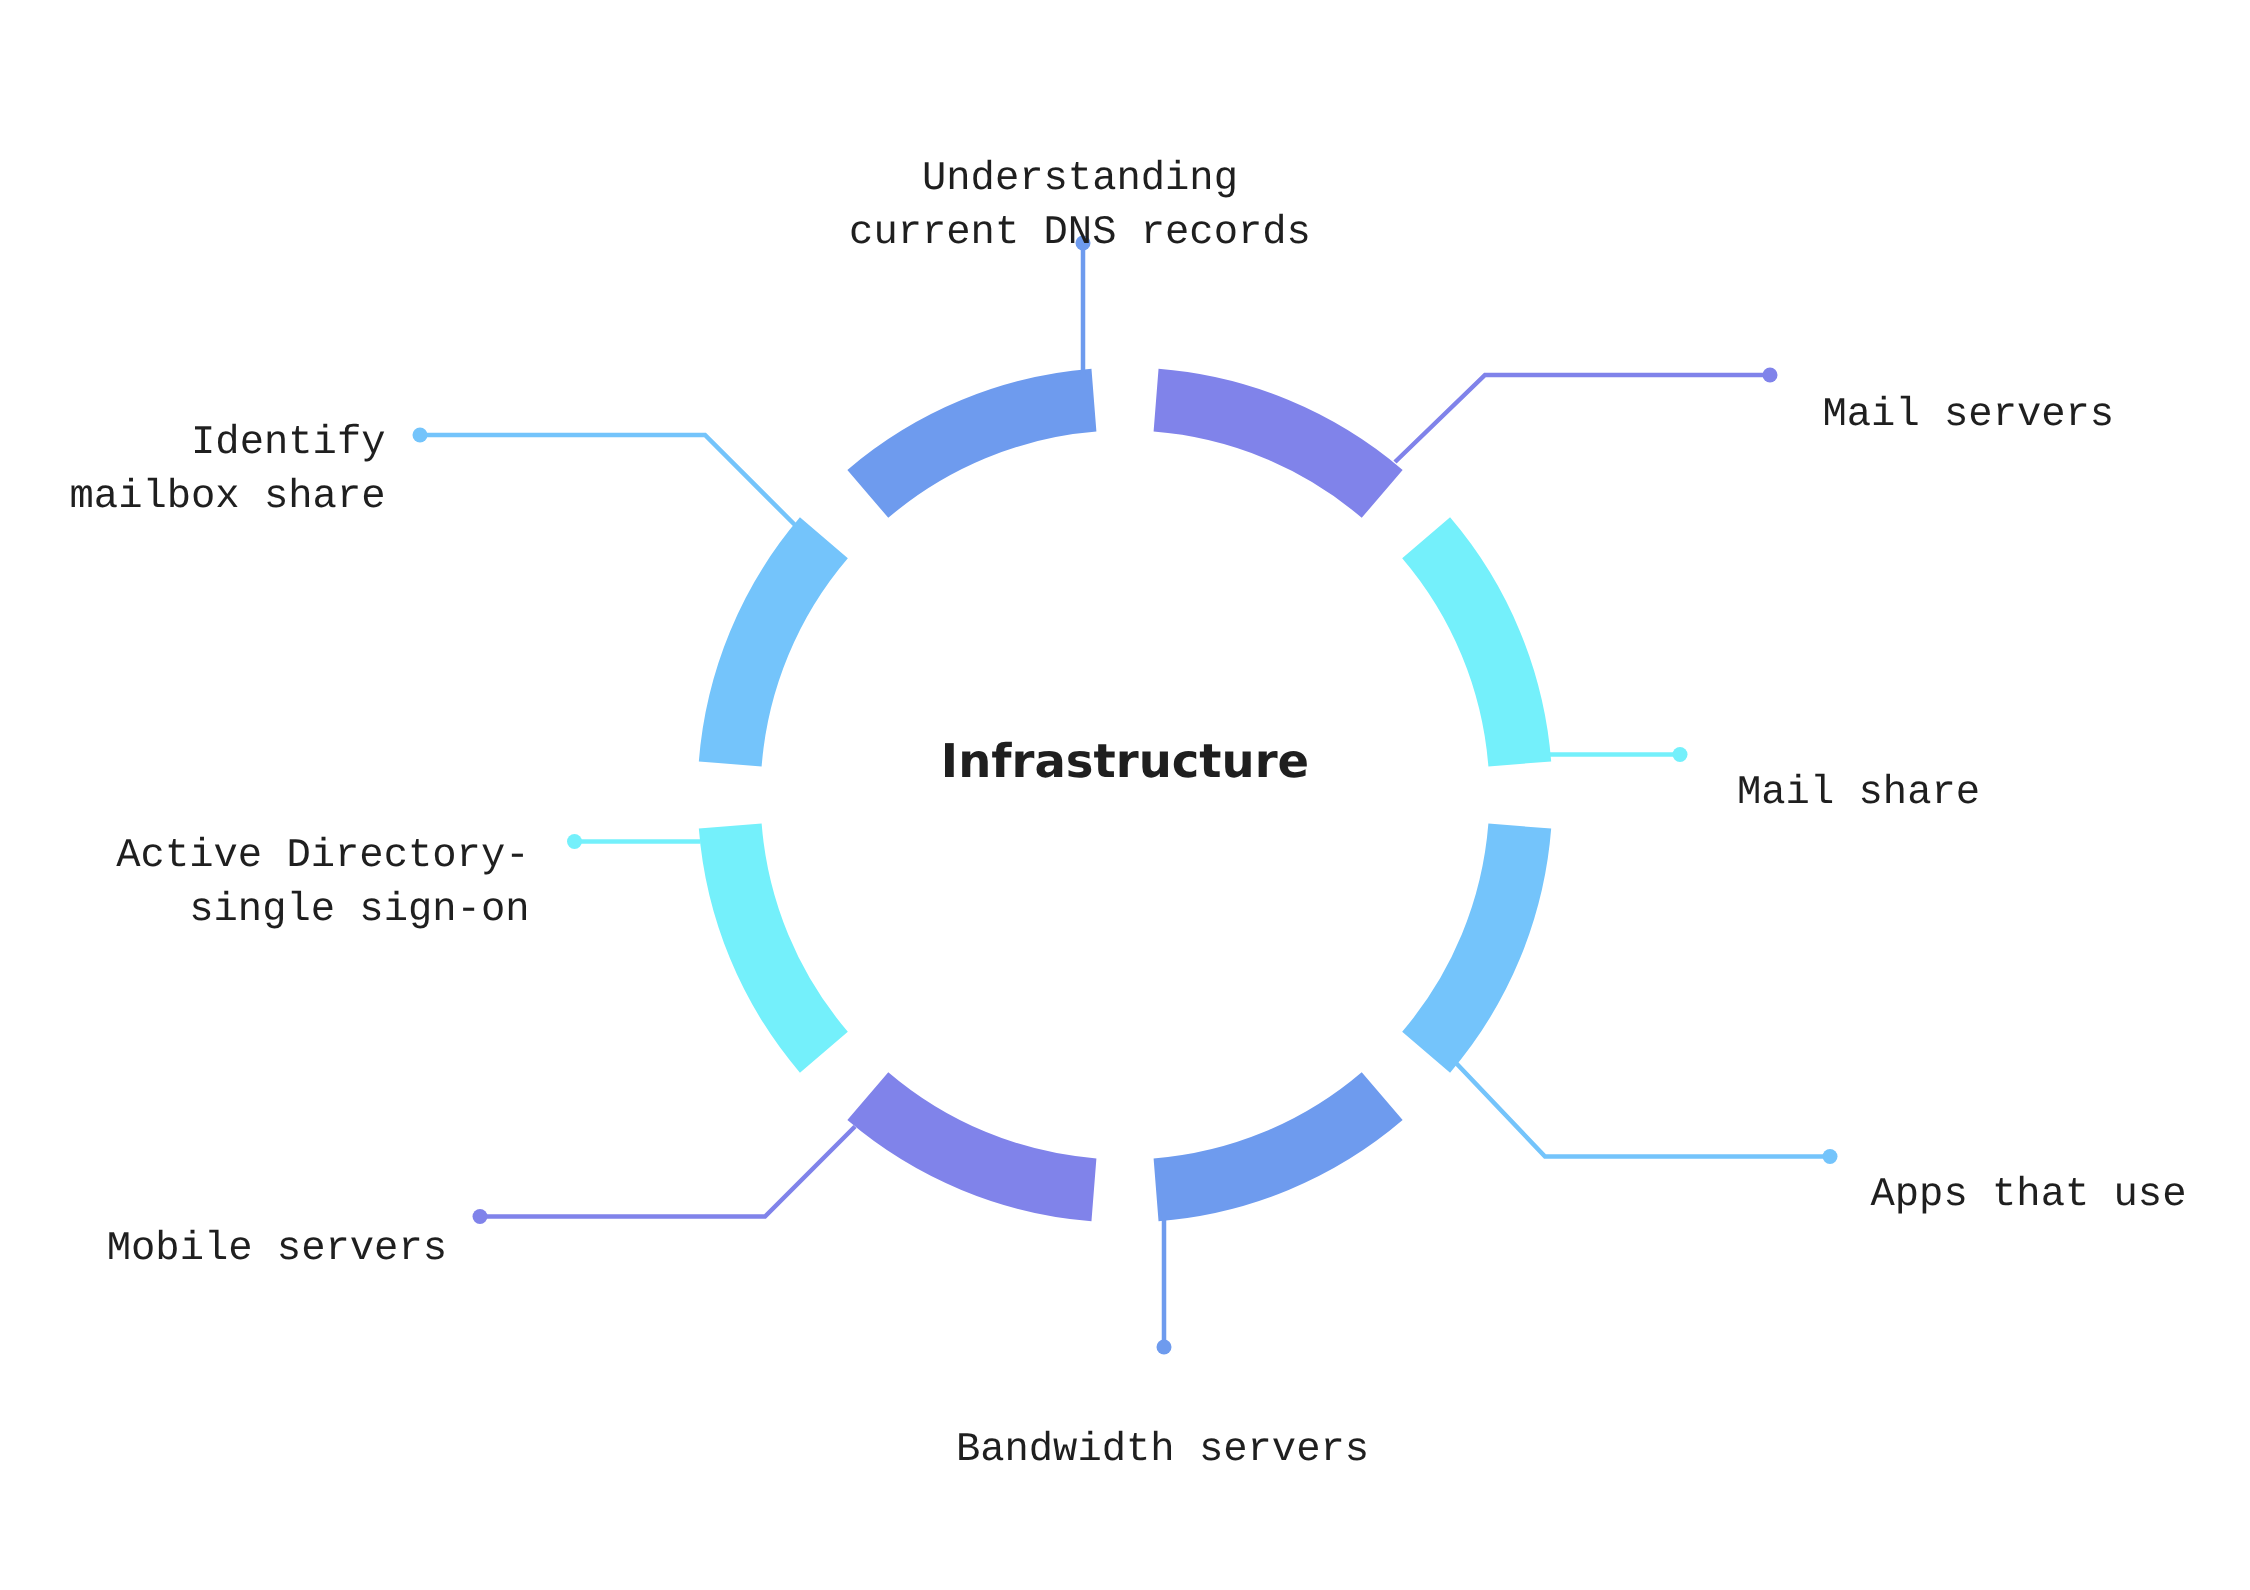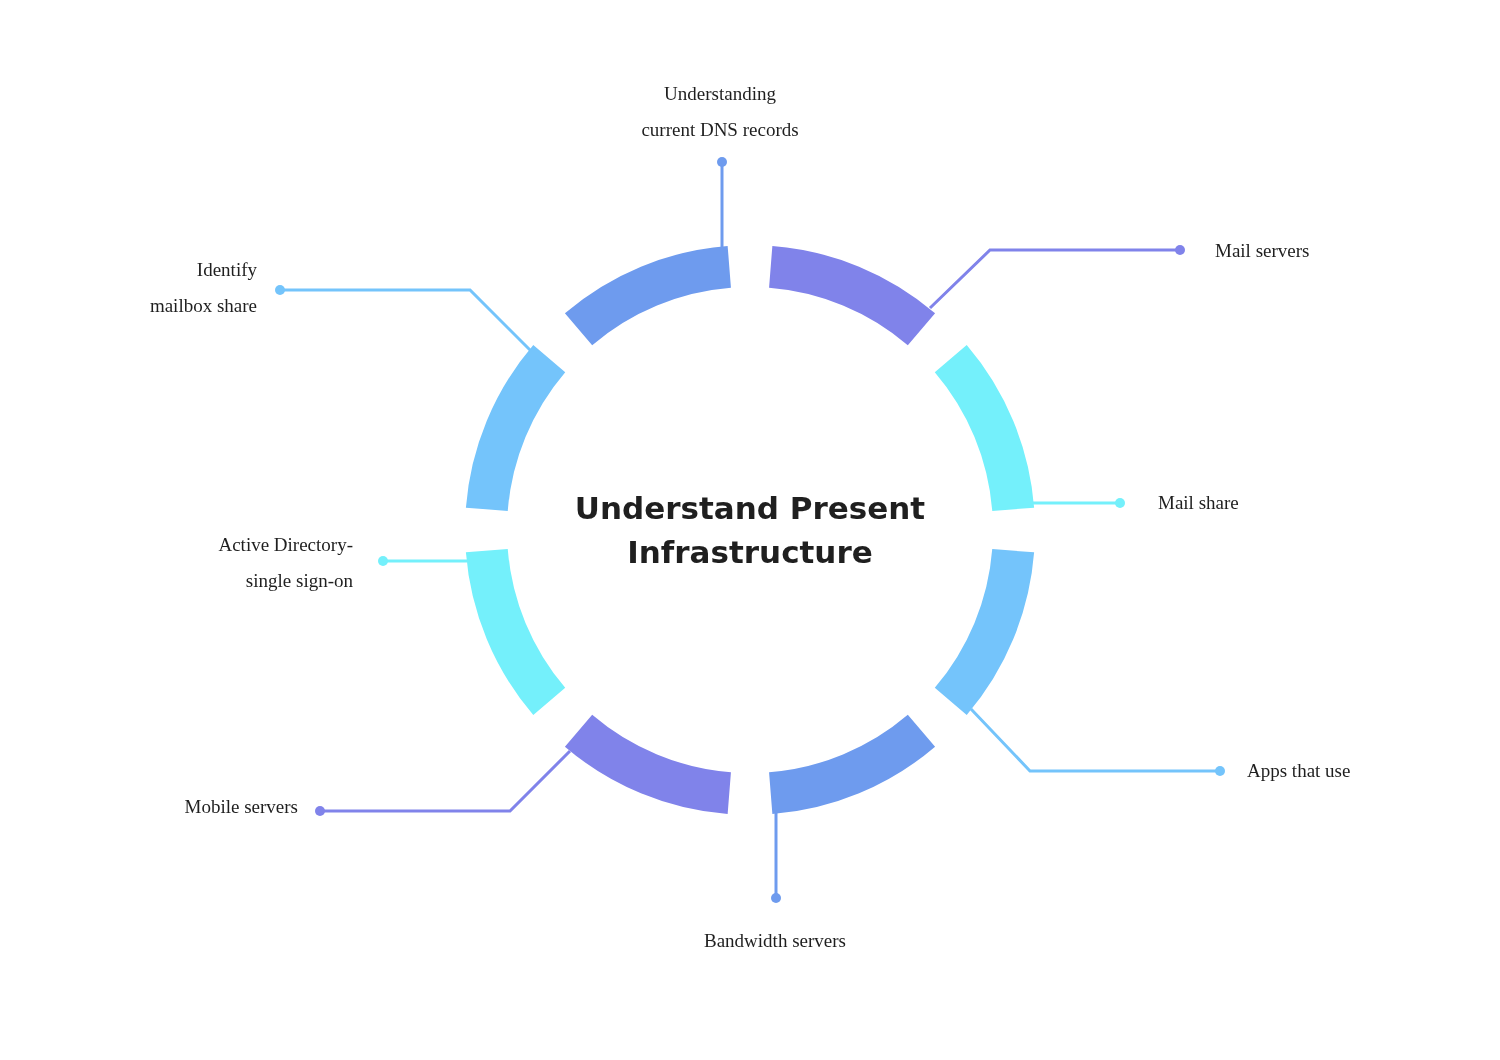--- a/index.html
+++ b/index.html
@@ -1,18 +1,18 @@
 <!DOCTYPE html>
 <html><head>
 <meta charset="utf-8">
 <style>
   html, body { margin: 0; padding: 0; background: #ffffff; }
   body { width: 1500px; height: 1060px; position: relative; overflow: hidden; font-family: "Liberation Sans", sans-serif; }
   #diagram { position: absolute; left: 0; top: 0; }
-  .label { position: absolute; font-family: Liberation Serif, serif; font-size: 19px; line-height: 36px; color: #1f1f1f; white-space: pre-line; }
+  .label { position: absolute; font-family: Liberation Mono, monospace; font-size: 27px; line-height: 36px; color: #1f1f1f; white-space: pre-line; margin-top: 26px; }
   .center-title { position: absolute; left: 550px; top: 486px; width: 400px; text-align: center; font-family: "DejaVu Sans", sans-serif; font-weight: bold; font-size: 31px; line-height: 44px; color: #1f1f1f; }
   .align-right { text-align: right; }
   .align-center { text-align: center; }
   .align-left { text-align: right; }
 </style>
 </head>
 <body>
 
 <svg id="diagram" width="1500" height="1060" viewBox="0 0 1500 1060" xmlns="http://www.w3.org/2000/svg">
   <g id="arcs">
@@ -39,21 +39,20 @@
       <polyline points="570,751 510,811 320,811" fill="none" stroke="#8083EA" stroke-width="3"></polyline>
       <circle cx="320" cy="811" r="5" fill="#8083EA"></circle>
       <polyline points="467,561 383,561" fill="none" stroke="#74F0FB" stroke-width="3"></polyline>
       <circle cx="383" cy="561" r="5" fill="#74F0FB"></circle>
       <polyline points="531,351 470,290 280,290" fill="none" stroke="#74C4FB" stroke-width="3"></polyline>
       <circle cx="280" cy="290" r="5" fill="#74C4FB"></circle>
     </g>
 </svg>
 
 <div class="center-title">
-    <div>Understand Present</div>
     <div>Infrastructure</div>
   </div>
 
 <div class="label align-center" style="left:560px; top:76px; width:320px;">Understanding
 current DNS records</div>
 <div class="label align-left" style="left:1215px; top:233px;">Mail servers</div>
 <div class="label align-left" style="left:1158px; top:485px;">Mail share</div>
 <div class="label align-left" style="left:1247px; top:753px;">Apps that use</div>
 <div class="label align-center" style="left:600px; top:923px; width:350px;">Bandwidth servers</div>
 <div class="label align-right" style="left:40px; top:789px; width:258px;">Mobile servers</div>

